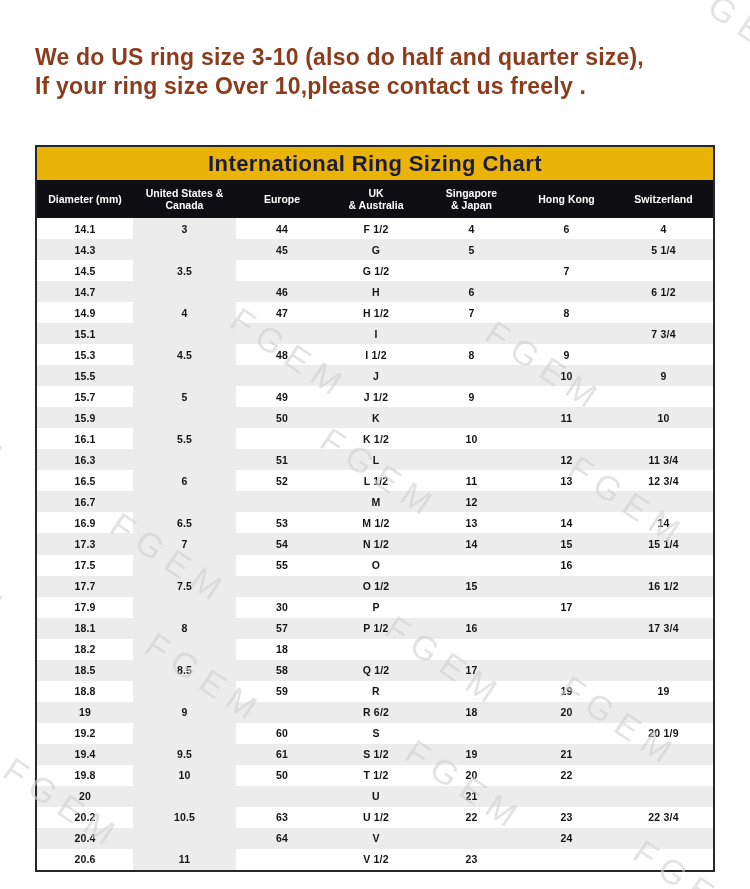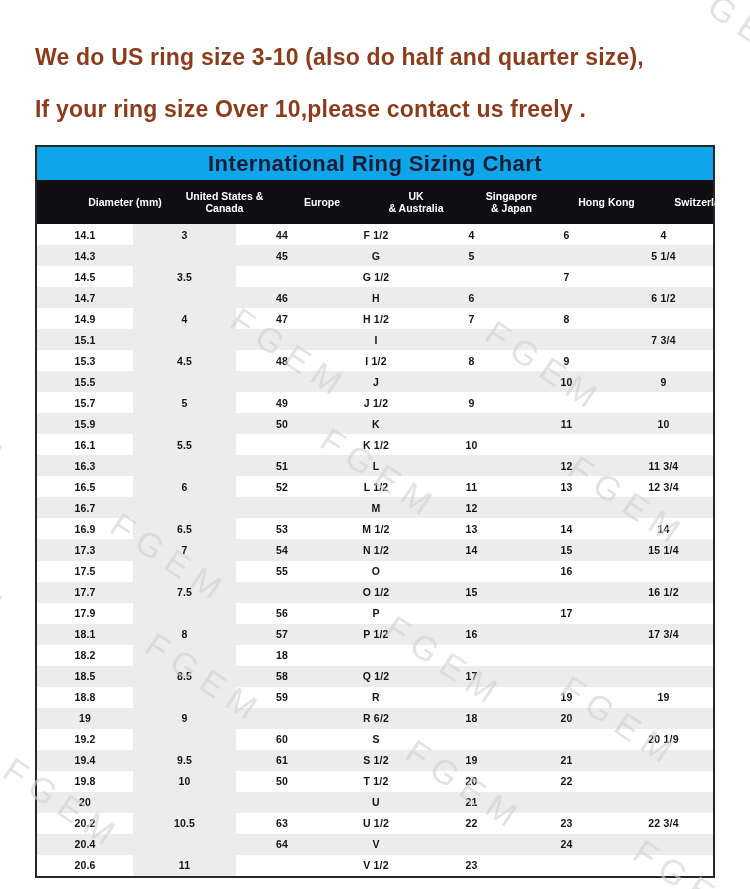--- a/index.html
+++ b/index.html
@@ -23,34 +23,34 @@
     z-index:5;
     pointer-events:none;
     font-weight:400;
   }
   
   .heading{
     position:absolute;left:35px;top:44px;width:690px;
     color:#8a3c1d;font-weight:bold;font-size:23px;
     z-index:2;letter-spacing:.2px;
   }
-  .heading .line2{margin-top:25px;}
+  .heading .line2{margin-top:2px;}
   
   .chart{
     position:absolute;left:35px;top:145px;width:680px;
-    border:2px solid #26262b;background:#0ea5e9;
+    border:2px solid #26262b;background:#eab308;
     box-sizing:border-box;z-index:1;
   }
   .chart-title{
     height:33px;display:flex;align-items:center;justify-content:center;
     font-size:22px;font-weight:bold;color:#1c1c38;letter-spacing:.4px;
   }
   .thead{
     display:grid;grid-template-columns:96px 103px 92px 96px 95px 95px 99px;
-    background:#0f0f13;color:#ffffff;height:44px;align-items:center;padding-left:40px;
+    background:#0f0f13;color:#ffffff;height:38px;align-items:center;
   }
   .hcell{text-align:center;font-size:10.5px;font-weight:bold;line-height:12px;}
   .tbody{display:flex;flex-direction:column;height:652px;border-radius:24px;}
   .trow{
     flex:1;display:grid;grid-template-columns:96px 103px 92px 96px 95px 95px 99px;
     align-items:stretch;background:#ffffff;
   }
   .trow:nth-child(even){background:#ececec;}
   .tcell{
     display:flex;align-items:center;justify-content:center;
@@ -270,21 +270,21 @@
         <div class="tcell c1">7.5</div>
         <div class="tcell c2"></div>
         <div class="tcell c3">O 1/2</div>
         <div class="tcell c4">15</div>
         <div class="tcell c5"></div>
         <div class="tcell c6">16 1/2</div>
       </div>
       <div class="trow">
         <div class="tcell c0">17.9</div>
         <div class="tcell c1"></div>
-        <div class="tcell c2">56</div>
+        <div class="tcell c2">30</div>
         <div class="tcell c3">P</div>
         <div class="tcell c4"></div>
         <div class="tcell c5">17</div>
         <div class="tcell c6"></div>
       </div>
       <div class="trow">
         <div class="tcell c0">18.1</div>
         <div class="tcell c1">8</div>
         <div class="tcell c2">57</div>
         <div class="tcell c3">P 1/2</div>

